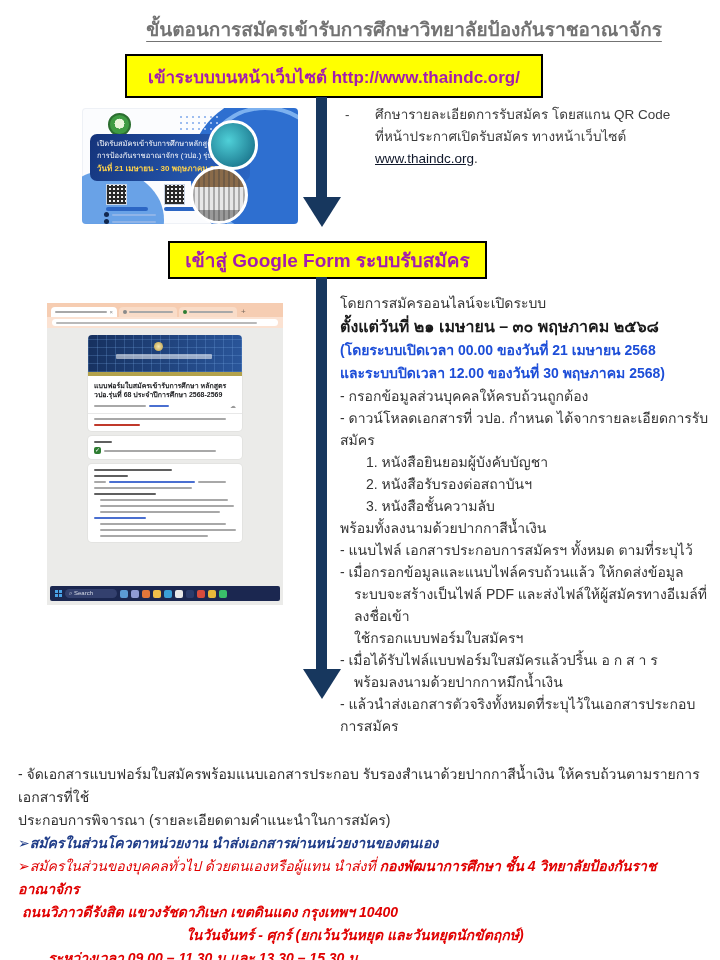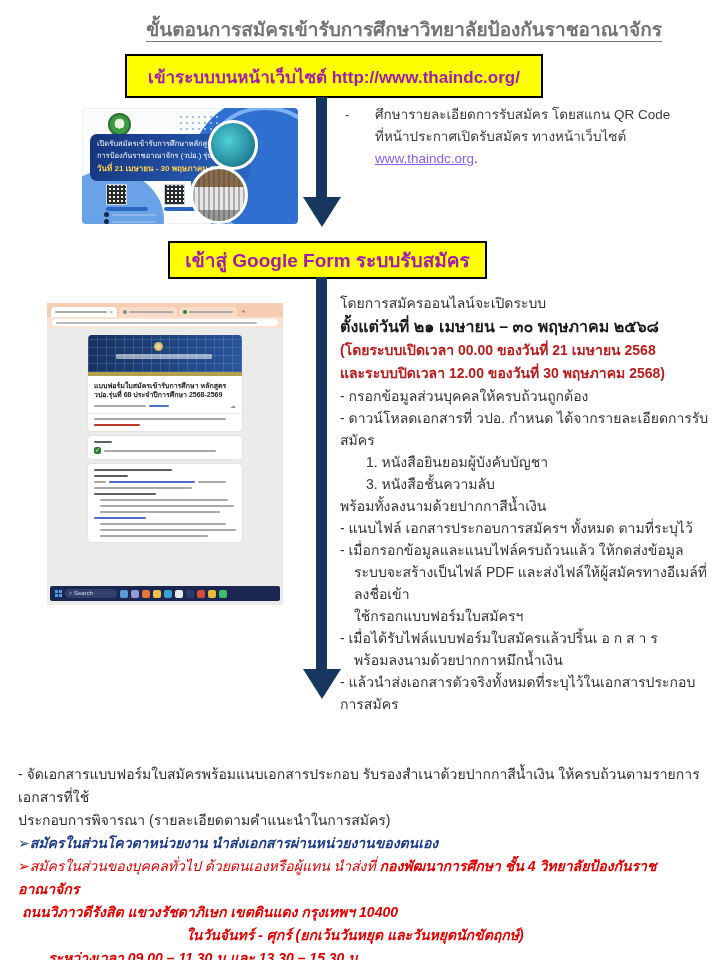--- a/index.html
+++ b/index.html
@@ -63,21 +63,21 @@
   .b-photo-group{position:absolute;left:108px;top:58px;width:52px;height:52px;border-radius:50%;
     border:3px solid #fff;
     background:
       repeating-linear-gradient(90deg,rgba(60,60,60,.35) 0 2px,transparent 2px 5px),
       linear-gradient(#8a6b4a 0 34%,#e7e7e7 34% 78%,#9a9a9a 78%);}
 
   
   .note1{position:absolute;left:345px;top:104px;width:368px;display:flex;
     font-size:13.5px;color:#3d3d3d;line-height:22px;}
   .note1 .dash{width:30px;}
-  .note1 a{color:#8b5cf6;text-decoration:underline;}
+  .note1 a{color:#0f172a;text-decoration:underline;}
   .note1 .after{color:#3d3d3d;}
 
   
   .shot{position:absolute;left:47px;top:303px;width:236px;height:322px;background:#fff;overflow:hidden;}
   .fs-tabs{height:14px;background:#f6cdb2;display:flex;align-items:flex-end;padding:0 4px;gap:2px;}
   .fs-tab{height:10px;border-radius:4px 4px 0 0;display:flex;align-items:center;gap:2px;padding:0 4px;box-sizing:border-box;}
   .fs-tab.active{width:66px;background:#fff;}
   .fs-tab.rest{width:58px;background:#f9dcc8;}
   .fs-tab .fav{width:4px;height:4px;border-radius:50%;}
   .fs-tab .tbar{flex:1;height:2px;background:#a8a8a8;border-radius:1px;}
@@ -113,21 +113,21 @@
   .fs-win{width:7px;height:7px;display:grid;grid-template-columns:3px 3px;grid-gap:1px;}
   .fs-win i{background:#4aa3e8;width:3px;height:3px;}
   .fs-search{width:52px;height:9px;background:#33406e;border-radius:5px;color:#d8dce8;
     font-size:6px;line-height:9px;padding-left:4px;box-sizing:border-box;white-space:nowrap;}
   .fs-ticon{width:8px;height:8px;border-radius:2px;}
 
   
   .note2{position:absolute;left:340px;top:292px;width:376px;font-size:14px;color:#343434;}
   .note2 .ln{line-height:22px;}
   .note2 .big-bold{font-weight:bold;font-size:16px;line-height:25px;color:#1a1a1a;}
-  .note2 .red-bold{color:#b91c1c;font-weight:bold;line-height:23px;}
+  .note2 .red-bold{color:#1d4ed8;font-weight:bold;line-height:23px;}
   .note2 .ind1{padding-left:26px;}
   .note2 .ind05{padding-left:14px;}
 
   
   .footer{position:absolute;left:18px;top:763px;width:690px;font-size:14px;color:#2f2f2f;}
   .footer .fl{line-height:23px;}
   .footer .navy-it{color:#1f3c88;font-weight:bold;font-style:italic;}
   .footer .red-it{color:#e00000;font-style:italic;}
   .footer .red-bold-it{color:#e00000;font-style:italic;font-weight:bold;}
   .footer .ml1{margin-left:4px;}
@@ -320,20 +320,21 @@
   </div>
 
   <div class="note2">
     <div class="ln">โดยการสมัครออนไลน์จะเปิดระบบ</div>
     <div class="ln big-bold">ตั้งแต่วันที่ ๒๑ เมษายน – ๓๐ พฤษภาคม ๒๕๖๘</div>
     <div class="ln red-bold">(โดยระบบเปิดเวลา 00.00 ของวันที่ 21 เมษายน 2568</div>
     <div class="ln red-bold">และระบบปิดเวลา 12.00 ของวันที่ 30 พฤษภาคม 2568)</div>
     <div class="ln">- กรอกข้อมูลส่วนบุคคลให้ครบถ้วนถูกต้อง</div>
     <div class="ln">- ดาวน์โหลดเอกสารที่ วปอ. กำหนด ได้จากรายละเอียดการรับสมัคร</div>
     <div class="ln ind1">1. หนังสือยินยอมผู้บังคับบัญชา</div>
+    <div class="ln ind1">2. หนังสือรับรองต่อสถาบันฯ</div>
     <div class="ln ind1">3. หนังสือชั้นความลับ</div>
     <div class="ln">พร้อมทั้งลงนามด้วยปากกาสีน้ำเงิน</div>
     <div class="ln">- แนบไฟล์ เอกสารประกอบการสมัครฯ ทั้งหมด ตามที่ระบุไว้</div>
     <div class="ln">- เมื่อกรอกข้อมูลและแนบไฟล์ครบถ้วนแล้ว ให้กดส่งข้อมูล</div>
     <div class="ln ind05">ระบบจะสร้างเป็นไฟล์ PDF และส่งไฟล์ให้ผู้สมัครทางอีเมล์ที่ลงชื่อเข้า</div>
     <div class="ln ind05">ใช้กรอกแบบฟอร์มใบสมัครฯ</div>
     <div class="ln">- เมื่อได้รับไฟล์แบบฟอร์มใบสมัครแล้วปริ้นเ อ ก ส า ร</div>
     <div class="ln ind05">พร้อมลงนามด้วยปากกาหมึกน้ำเงิน</div>
     <div class="ln">- แล้วนำส่งเอกสารตัวจริงทั้งหมดที่ระบุไว้ในเอกสารประกอบการสมัคร</div>
   </div>

